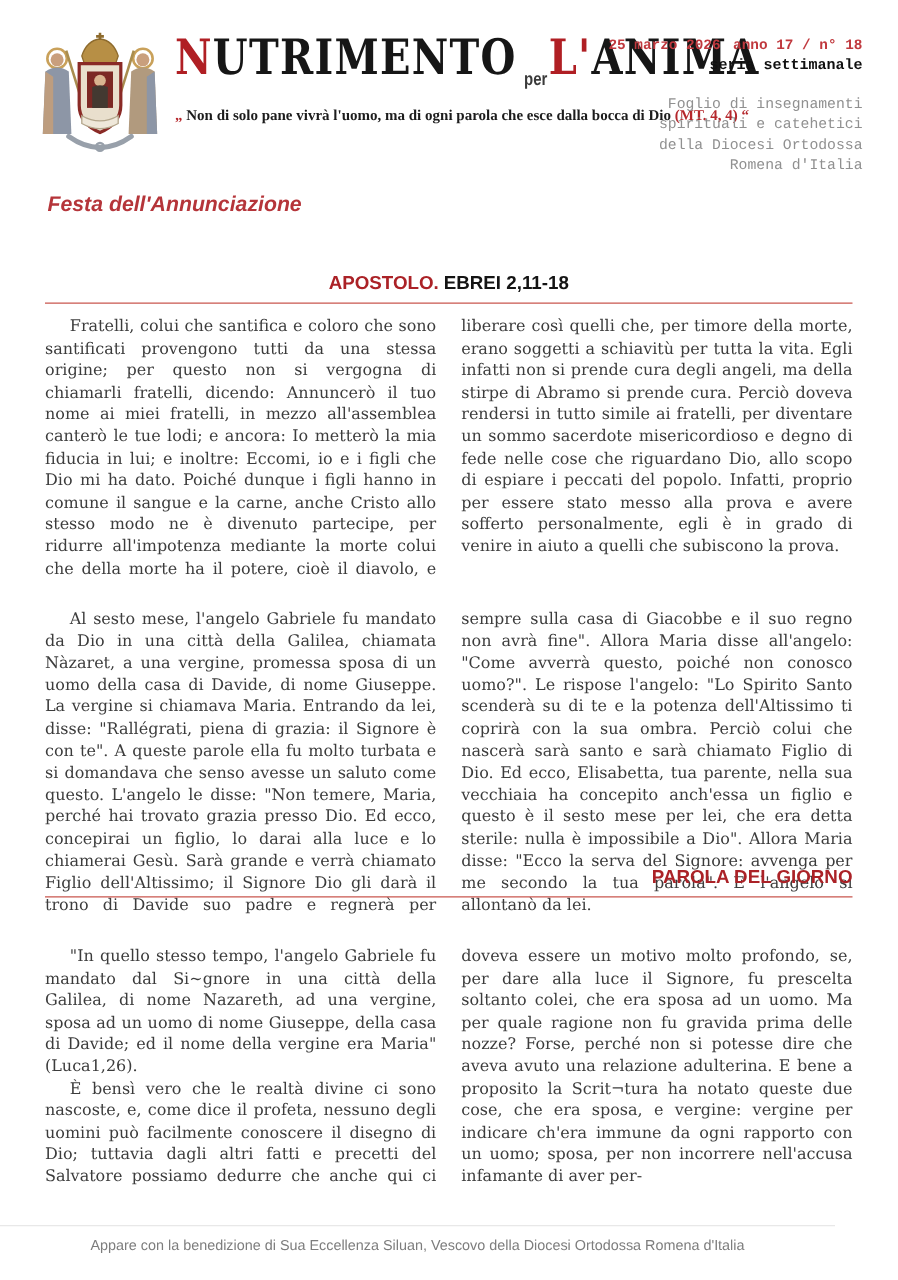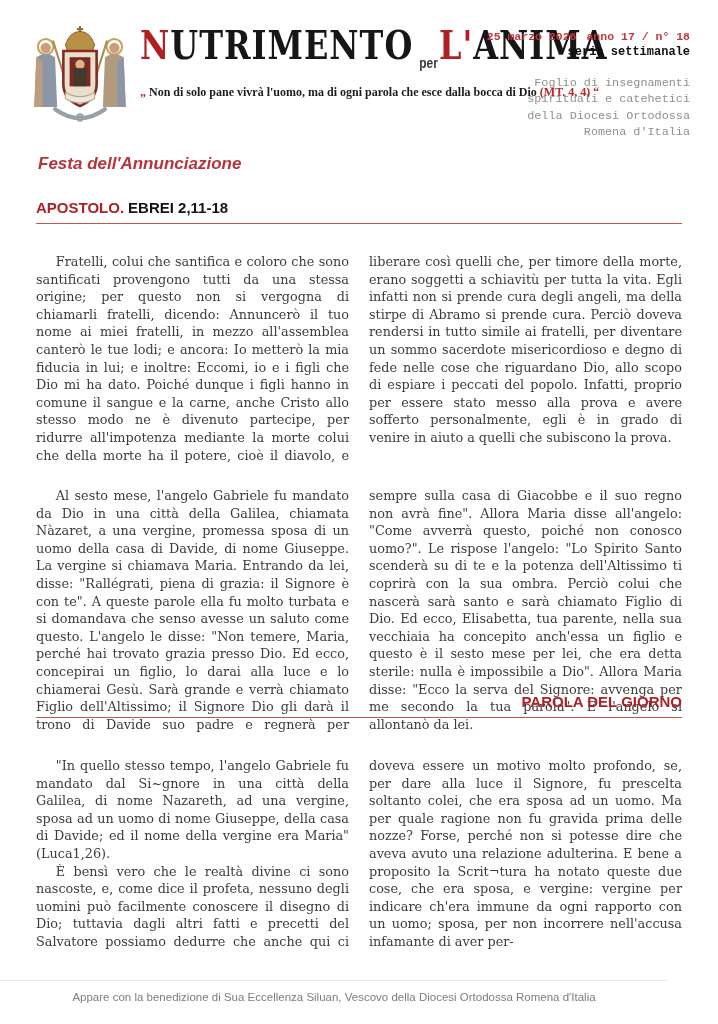--- a/index.html
+++ b/index.html
@@ -29,21 +29,21 @@
   
   .feast{position:absolute;left:38px;top:154px;font-family:"Liberation Sans",sans-serif;
       font-style:italic;font-weight:bold;font-size:17px;color:#b5353a;}
 
   
   .sec-head{position:absolute;left:36px;width:646px;font-family:"Liberation Sans",sans-serif;
       font-weight:bold;font-size:15px;padding-bottom:7px;
       border-bottom:1.5px solid #c9574f;}
   .sec-head .lbl{color:#ab2227;}
   .sec-head .ref{color:#141414;margin-left:4px;}
-  .head-apostolo{top:199px;text-align:left;}
+  .head-apostolo{top:218px;text-align:center;}
   .head-vangelo{top:449px;text-align:left;}
   .head-parola{top:693px;text-align:right;}
   .head-parola .lbl{margin:0;}
 
   .sec-body{position:absolute;left:36px;width:646px;column-count:2;column-gap:20px;
       text-align:justify;font-family:"DejaVu Serif",serif;font-size:12.8px;
       line-height:17.6px;color:#3c3c3c;hyphens:auto;-webkit-hyphens:auto;}
   .sec-body p{margin:0;text-indent:1.55em;}
   .body-apostolo{top:253px;}
   .body-vangelo{top:487px;}

